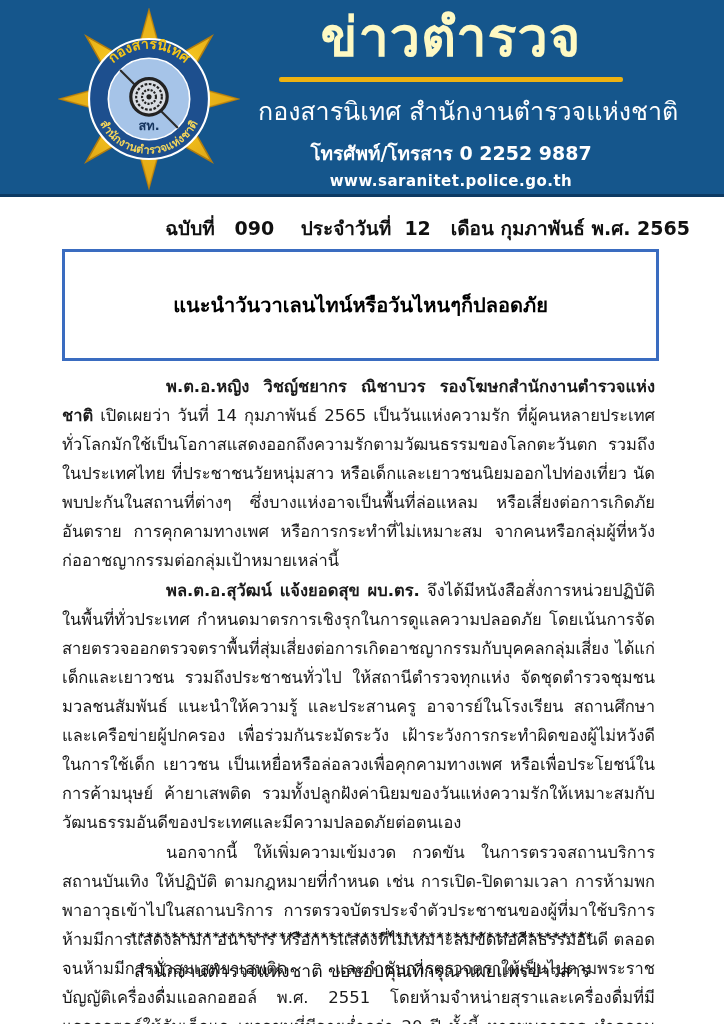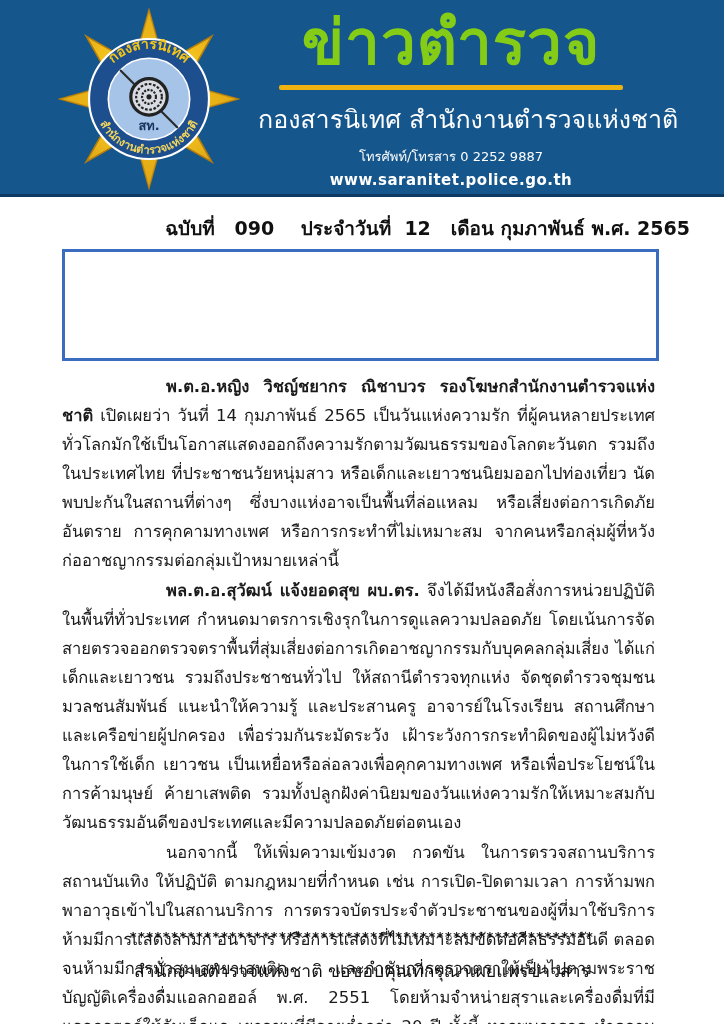--- a/index.html
+++ b/index.html
@@ -23,29 +23,29 @@
   .badge-wrap {
     position: absolute; left: 58px; top: 8px;
     width: 182px; height: 182px;
   }
   .head-right {
     position: absolute; left: 258px; top: 10px;
     width: 386px;
     text-align: center; color: #ffffff;
   }
   .news-title {
-    font-size: 62px; font-weight: 800; letter-spacing: 1px;
-    line-height: 1.05; color: #84cc16;
+    font-size: 54px; font-weight: 800; letter-spacing: 1px;
+    line-height: 1.05; color: #fef9c3;
   }
   .accent-rule {
     width: 344px; height: 5px; background: #eeb211;
     margin: 10px auto 9px auto; border-radius: 2px;
   }
   .head-sub { font-size: 25px; font-weight: 400; white-space: nowrap; }
-  .head-phone { font-size: 13px; font-weight: 400; margin-top: 7px; }
+  .head-phone { font-size: 19px; font-weight: 700; margin-top: 7px; }
   .head-web { font-size: 15px; font-weight: 700; margin-top: 4px; letter-spacing: .5px; }
 
   
   .issue-line {
     position: absolute; top: 213px; right: 34px;
     font-size: 19px; font-weight: 700; white-space: pre;
     color: #111;
   }
 
   
@@ -134,20 +134,21 @@
     <div class="accent-rule"></div>
     <div class="head-sub">กองสารนิเทศ สำนักงานตำรวจแห่งชาติ</div>
     <div class="head-phone">โทรศัพท์/โทรสาร 0 2252 9887</div>
     <div class="head-web">www.saranitet.police.go.th</div>
   </div>
 </div>
 
 <div class="issue-line">ฉบับที่   090    ประจำวันที่  12   เดือน กุมภาพันธ์ พ.ศ. 2565</div>
 
 <div class="headline-box">
+  <div>แนะนำวันวาเลนไทน์หรือวันไหนๆก็ปลอดภัย</div>
 </div>
 
 <div class="body-text">
   <p>
     <span class="lead-bold">พ.ต.อ.หญิง วิชญ์ชยากร  ณิชาบวร รองโฆษกสำนักงานตำรวจแห่งชาติ</span><span> เปิดเผยว่า วันที่ 14 กุมภาพันธ์ 2565 เป็นวันแห่งความรัก ที่ผู้คนหลายประเทศทั่วโลกมักใช้เป็นโอกาสแสดงออกถึงความรักตามวัฒนธรรมของโลกตะวันตก  รวมถึงในประเทศไทย  ที่ประชาชนวัยหนุ่มสาว หรือเด็กและเยาวชนนิยมออกไปท่องเที่ยว นัดพบปะกันในสถานที่ต่างๆ ซึ่งบางแห่งอาจเป็นพื้นที่ล่อแหลม หรือเสี่ยงต่อการเกิดภัยอันตราย การคุกคามทางเพศ หรือการกระทำที่ไม่เหมาะสม  จากคนหรือกลุ่มผู้ที่หวังก่ออาชญากรรมต่อกลุ่มเป้าหมายเหล่านี้</span><span class="tail-bold"></span>
   </p>
   <p>
     <span class="lead-bold">พล.ต.อ.สุวัฒน์  แจ้งยอดสุข  ผบ.ตร.</span><span> จึงได้มีหนังสือสั่งการหน่วยปฏิบัติในพื้นที่ทั่วประเทศ กำหนดมาตรการเชิงรุกในการดูแลความปลอดภัย โดยเน้นการจัดสายตรวจออกตรวจตราพื้นที่สุ่มเสี่ยงต่อการเกิดอาชญากรรมกับบุคคลกลุ่มเสี่ยง ได้แก่ เด็กและเยาวชน  รวมถึงประชาชนทั่วไป  ให้สถานีตำรวจทุกแห่ง จัดชุดตำรวจชุมชนมวลชนสัมพันธ์ แนะนำให้ความรู้ และประสานครู อาจารย์ในโรงเรียน สถานศึกษา และเครือข่ายผู้ปกครอง เพื่อร่วมกันระมัดระวัง  เฝ้าระวังการกระทำผิดของผู้ไม่หวังดีในการใช้เด็ก เยาวชน เป็นเหยื่อหรือล่อลวงเพื่อคุกคามทางเพศ หรือเพื่อประโยชน์ในการค้ามนุษย์ ค้ายาเสพติด  รวมทั้งปลูกฝังค่านิยมของวันแห่งความรักให้เหมาะสมกับวัฒนธรรมอันดีของประเทศและมีความปลอดภัยต่อตนเอง</span><span class="tail-bold"></span>
   </p>
   <p>

